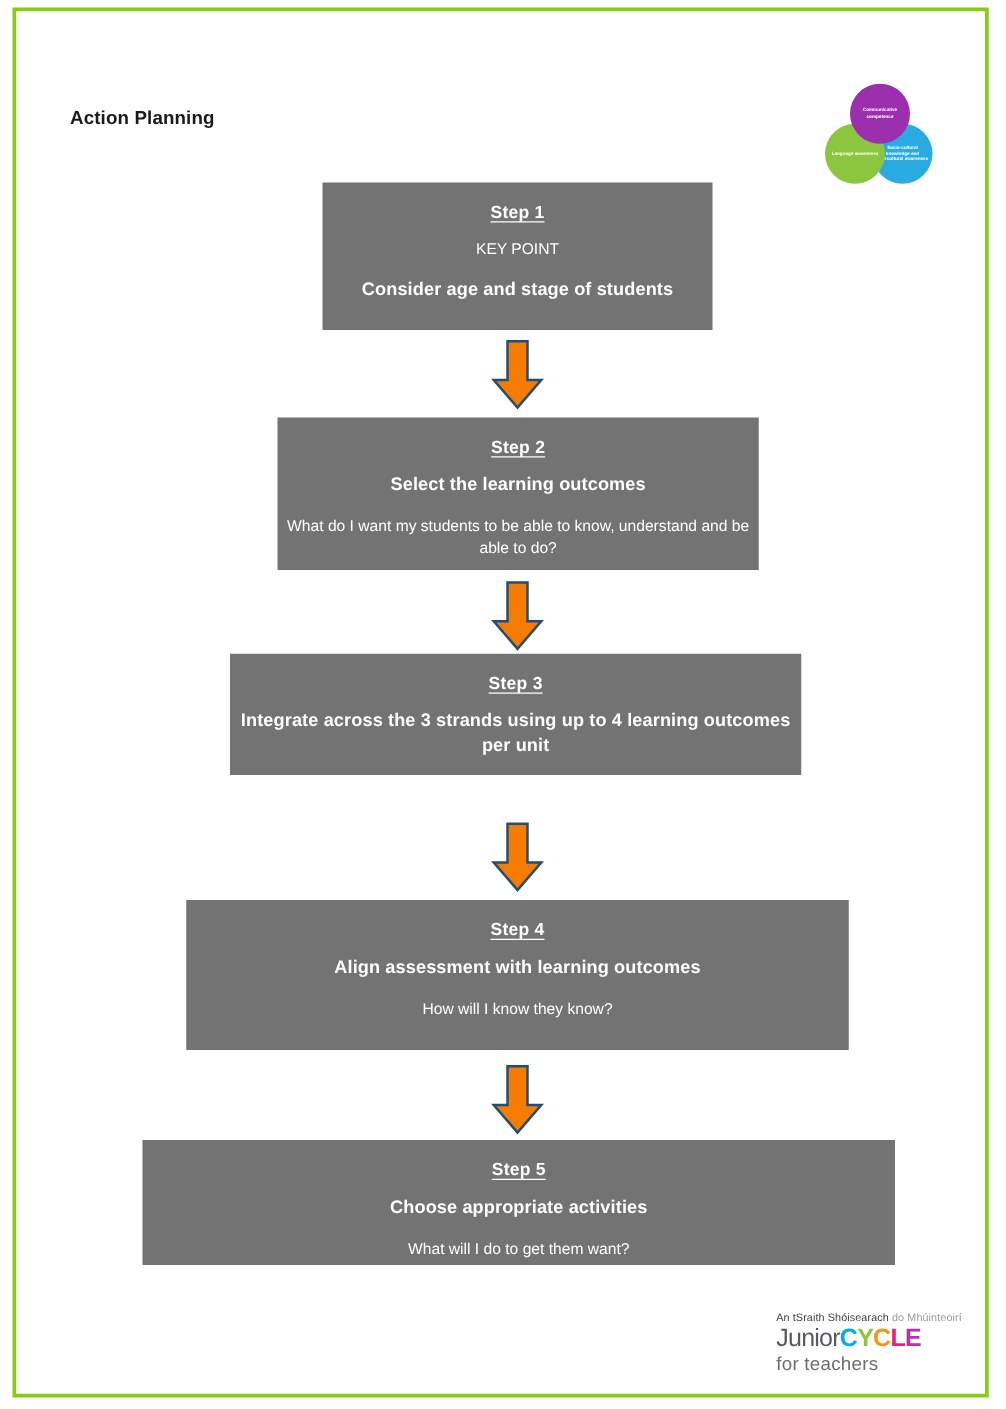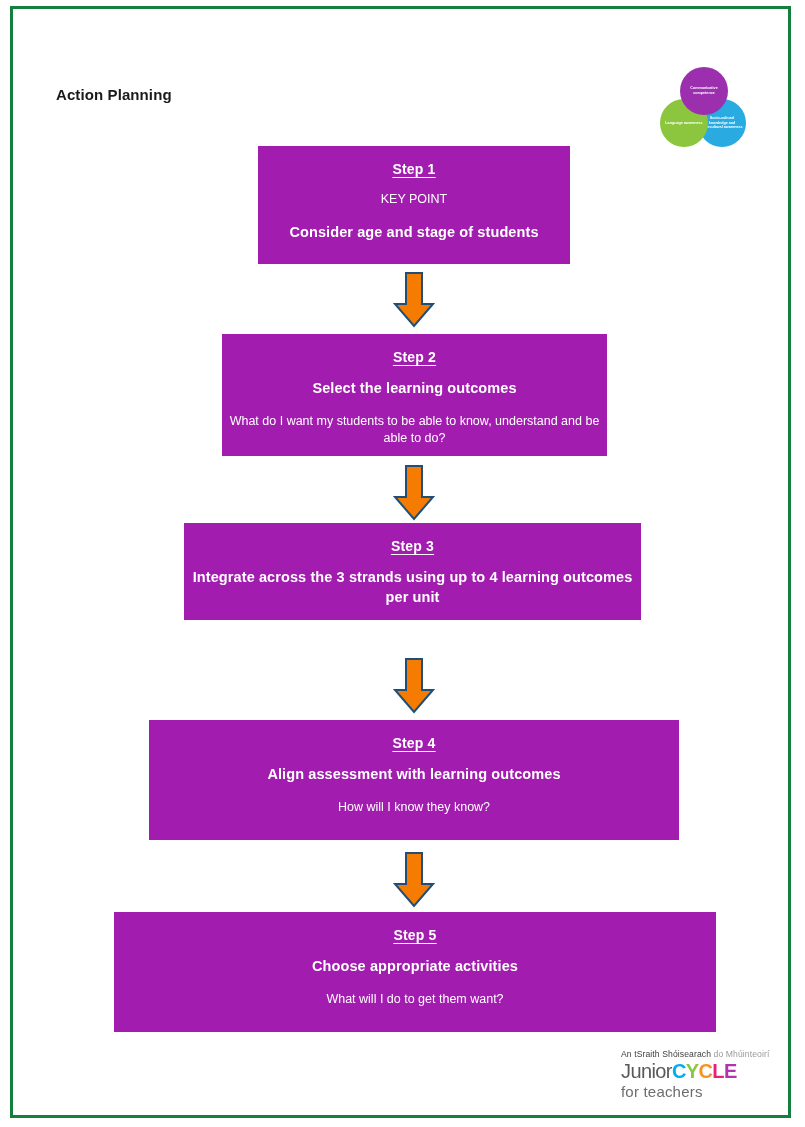--- a/index.html
+++ b/index.html
@@ -14,21 +14,21 @@
     position: relative;
     overflow: hidden;
   }
 
   .page {
     position: absolute;
     left: 10px;
     top: 6px;
     width: 781px;
     height: 1112px;
-    border: 3px solid #15803d;
+    border: 3px solid #84cc16;
     box-sizing: border-box;
     background: #ffffff;
   }
 
   
   .doc-title {
     position: absolute;
     left: 43px;
     top: 77px;
     font-size: 15px;
@@ -81,21 +81,21 @@
   
   .flow {
     position: absolute;
     left: 0;
     top: 0;
     width: 100%;
     height: 100%;
   }
   .step-box {
     position: absolute;
-    background: #a21caf;
+    background: #737373;
     color: #ffffff;
     text-align: center;
     box-sizing: border-box;
     padding-top: 10px;
   }
   .step-heading {
     font-size: 14px;
     font-weight: bold;
     text-decoration: underline;
     text-underline-offset: 3px;
@@ -118,21 +118,21 @@
     font-weight: normal;
     margin-top: 14px;
     line-height: 1.4;
   }
 
   
   #step-1 { left: 245px; top: 137px; width: 312px; height: 118px; }
   #step-2 { left: 209px; top: 325px; width: 385px; height: 122px; }
   #step-3 { left: 171px; top: 514px; width: 457px; height: 97px; }
   #step-4 { left: 136px; top: 711px; width: 530px; height: 120px; }
-  #step-5 { left: 101px; top: 903px; width: 602px; height: 120px; }
+  #step-5 { left: 101px; top: 903px; width: 602px; height: 100px; }
 
   
   .arrow {
     position: absolute;
     width: 46px;
     height: 58px;
   }
   .arrow svg { display: block; }
   #arrow-1 { left: 378px; top: 262px; }
   #arrow-2 { left: 378px; top: 455px; }

